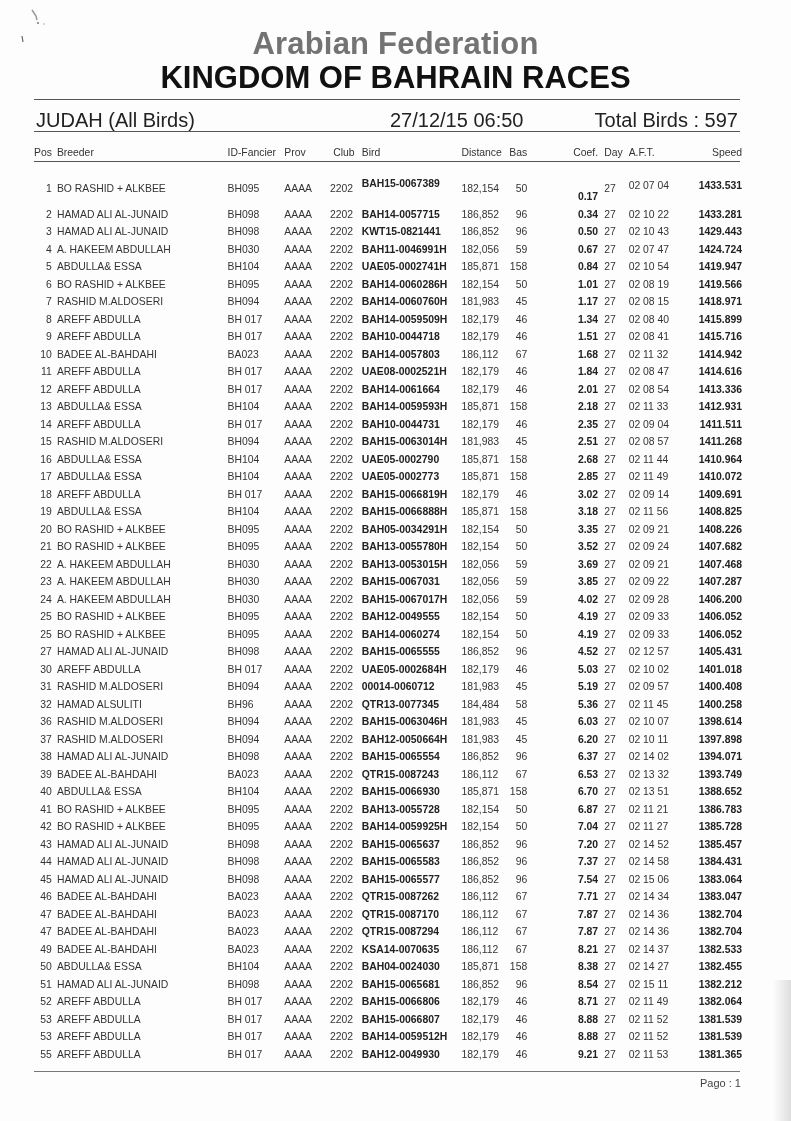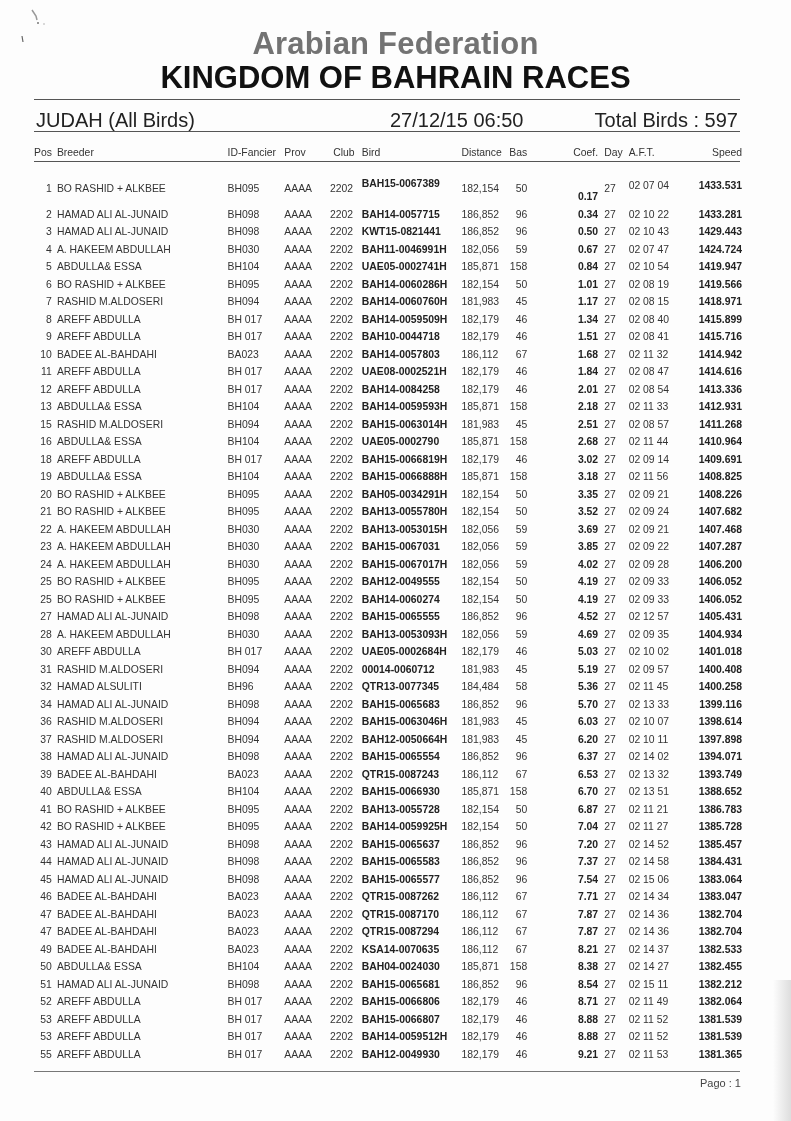--- a/index.html
+++ b/index.html
@@ -235,21 +235,21 @@
         <td class="c-day">27</td>
         <td class="c-aft">02 08 47</td>
         <td class="c-speed b">1414.616</td>
       </tr>
       <tr>
         <td class="c-pos">12</td>
         <td class="c-breeder">AREFF ABDULLA</td>
         <td class="c-fid">BH 017</td>
         <td class="c-prov">AAAA</td>
         <td class="c-club">2202</td>
-        <td class="c-bird b">BAH14-0084258</td>
+        <td class="c-bird b">BAH14-0061664</td>
         <td class="c-dist">182,179</td>
         <td class="c-bas">46</td>
         <td class="c-coef b">2.01</td>
         <td class="c-day">27</td>
         <td class="c-aft">02 08 54</td>
         <td class="c-speed b">1413.336</td>
       </tr>
       <tr>
         <td class="c-pos">13</td>
         <td class="c-breeder">ABDULLA&amp; ESSA</td>
@@ -258,20 +258,34 @@
         <td class="c-club">2202</td>
         <td class="c-bird b">BAH14-0059593H</td>
         <td class="c-dist">185,871</td>
         <td class="c-bas">158</td>
         <td class="c-coef b">2.18</td>
         <td class="c-day">27</td>
         <td class="c-aft">02 11 33</td>
         <td class="c-speed b">1412.931</td>
       </tr>
       <tr>
+        <td class="c-pos">14</td>
+        <td class="c-breeder">AREFF ABDULLA</td>
+        <td class="c-fid">BH 017</td>
+        <td class="c-prov">AAAA</td>
+        <td class="c-club">2202</td>
+        <td class="c-bird b">BAH10-0044731</td>
+        <td class="c-dist">182,179</td>
+        <td class="c-bas">46</td>
+        <td class="c-coef b">2.35</td>
+        <td class="c-day">27</td>
+        <td class="c-aft">02 09 04</td>
+        <td class="c-speed b">1411.511</td>
+      </tr>
+      <tr>
         <td class="c-pos">15</td>
         <td class="c-breeder">RASHID M.ALDOSERI</td>
         <td class="c-fid">BH094</td>
         <td class="c-prov">AAAA</td>
         <td class="c-club">2202</td>
         <td class="c-bird b">BAH15-0063014H</td>
         <td class="c-dist">181,983</td>
         <td class="c-bas">45</td>
         <td class="c-coef b">2.51</td>
         <td class="c-day">27</td>
@@ -286,20 +300,34 @@
         <td class="c-club">2202</td>
         <td class="c-bird b">UAE05-0002790</td>
         <td class="c-dist">185,871</td>
         <td class="c-bas">158</td>
         <td class="c-coef b">2.68</td>
         <td class="c-day">27</td>
         <td class="c-aft">02 11 44</td>
         <td class="c-speed b">1410.964</td>
       </tr>
       <tr>
+        <td class="c-pos">17</td>
+        <td class="c-breeder">ABDULLA&amp; ESSA</td>
+        <td class="c-fid">BH104</td>
+        <td class="c-prov">AAAA</td>
+        <td class="c-club">2202</td>
+        <td class="c-bird b">UAE05-0002773</td>
+        <td class="c-dist">185,871</td>
+        <td class="c-bas">158</td>
+        <td class="c-coef b">2.85</td>
+        <td class="c-day">27</td>
+        <td class="c-aft">02 11 49</td>
+        <td class="c-speed b">1410.072</td>
+      </tr>
+      <tr>
         <td class="c-pos">18</td>
         <td class="c-breeder">AREFF ABDULLA</td>
         <td class="c-fid">BH 017</td>
         <td class="c-prov">AAAA</td>
         <td class="c-club">2202</td>
         <td class="c-bird b">BAH15-0066819H</td>
         <td class="c-dist">182,179</td>
         <td class="c-bas">46</td>
         <td class="c-coef b">3.02</td>
         <td class="c-day">27</td>
@@ -426,34 +454,20 @@
         <td class="c-club">2202</td>
         <td class="c-bird b">BAH15-0065555</td>
         <td class="c-dist">186,852</td>
         <td class="c-bas">96</td>
         <td class="c-coef b">4.52</td>
         <td class="c-day">27</td>
         <td class="c-aft">02 12 57</td>
         <td class="c-speed b">1405.431</td>
       </tr>
       <tr>
-        <td class="c-pos">28</td>
-        <td class="c-breeder">A. HAKEEM ABDULLAH</td>
-        <td class="c-fid">BH030</td>
-        <td class="c-prov">AAAA</td>
-        <td class="c-club">2202</td>
-        <td class="c-bird b">BAH13-0053093H</td>
-        <td class="c-dist">182,056</td>
-        <td class="c-bas">59</td>
-        <td class="c-coef b">4.69</td>
-        <td class="c-day">27</td>
-        <td class="c-aft">02 09 35</td>
-        <td class="c-speed b">1404.934</td>
-      </tr>
-      <tr>
         <td class="c-pos">30</td>
         <td class="c-breeder">AREFF ABDULLA</td>
         <td class="c-fid">BH 017</td>
         <td class="c-prov">AAAA</td>
         <td class="c-club">2202</td>
         <td class="c-bird b">UAE05-0002684H</td>
         <td class="c-dist">182,179</td>
         <td class="c-bas">46</td>
         <td class="c-coef b">5.03</td>
         <td class="c-day">27</td>
@@ -480,34 +494,20 @@
         <td class="c-fid">BH96</td>
         <td class="c-prov">AAAA</td>
         <td class="c-club">2202</td>
         <td class="c-bird b">QTR13-0077345</td>
         <td class="c-dist">184,484</td>
         <td class="c-bas">58</td>
         <td class="c-coef b">5.36</td>
         <td class="c-day">27</td>
         <td class="c-aft">02 11 45</td>
         <td class="c-speed b">1400.258</td>
-      </tr>
-      <tr>
-        <td class="c-pos">34</td>
-        <td class="c-breeder">HAMAD ALI AL-JUNAID</td>
-        <td class="c-fid">BH098</td>
-        <td class="c-prov">AAAA</td>
-        <td class="c-club">2202</td>
-        <td class="c-bird b">BAH15-0065683</td>
-        <td class="c-dist">186,852</td>
-        <td class="c-bas">96</td>
-        <td class="c-coef b">5.70</td>
-        <td class="c-day">27</td>
-        <td class="c-aft">02 13 33</td>
-        <td class="c-speed b">1399.116</td>
       </tr>
       <tr>
         <td class="c-pos">36</td>
         <td class="c-breeder">RASHID M.ALDOSERI</td>
         <td class="c-fid">BH094</td>
         <td class="c-prov">AAAA</td>
         <td class="c-club">2202</td>
         <td class="c-bird b">BAH15-0063046H</td>
         <td class="c-dist">181,983</td>
         <td class="c-bas">45</td>

